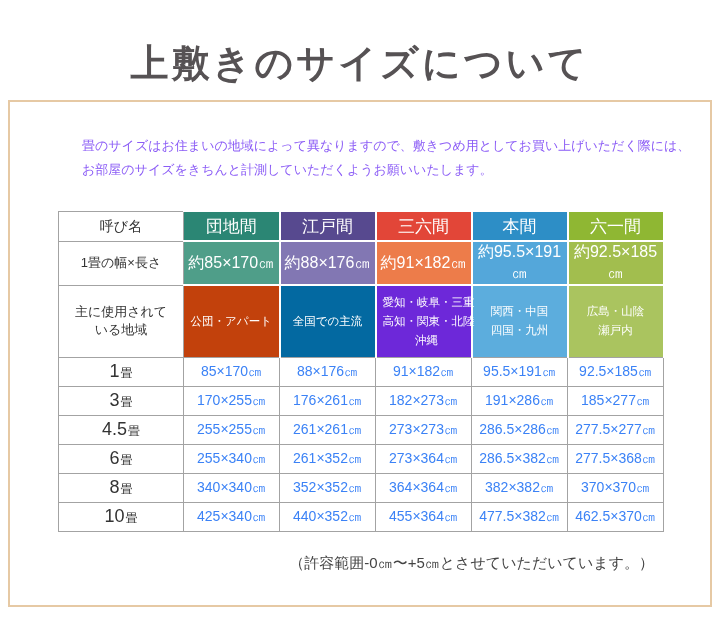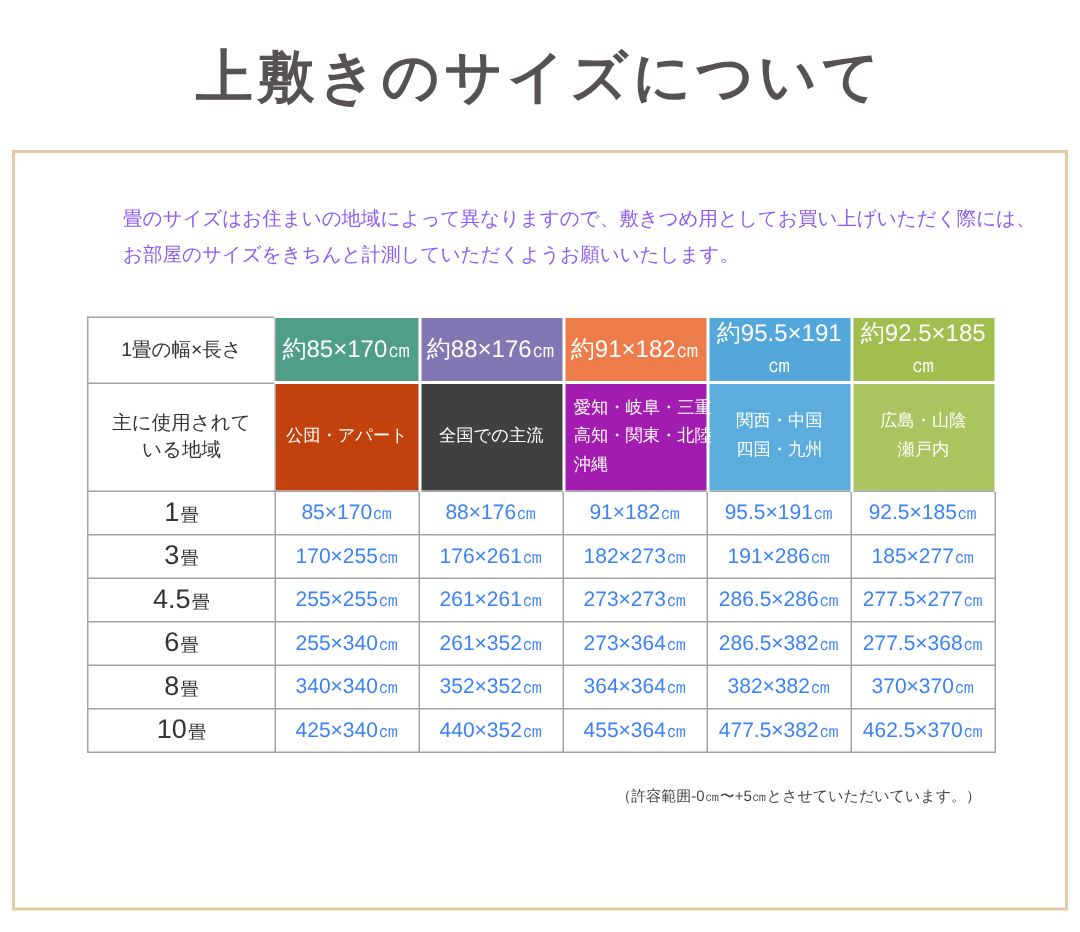--- a/index.html
+++ b/index.html
@@ -5,21 +5,21 @@
   * { box-sizing: border-box; }
   html, body {
     margin: 0; padding: 0;
     width: 720px; height: 621px;
     background: #ffffff;
     overflow: hidden;
     font-family: "Liberation Sans", "DejaVu Sans", sans-serif;
     color: #333333;
   }
   .page-title {
-    margin: 0;
+    margin: 12px;
     padding-top: 26px;
     text-align: center;
     font-family: "Liberation Serif", "DejaVu Serif", serif;
     font-weight: 700;
     font-size: 38px;
     letter-spacing: 3px;
     color: #565254;
   }
   .content-box {
     position: absolute;
@@ -55,21 +55,21 @@
   td.g div { white-space: nowrap; }
   td.g.ta-left { text-align: left; padding-left: 6px; }
   td.lbl { background: #ffffff; font-size: 13px; color: #333333; line-height: 18px; }
   td.lbl.head { font-size: 14px; }
   .r-data td.lbl .n { font-size: 18px; }
   .r-data td.lbl .u { font-size: 12px; margin-left: 1px; }
   td.d { font-size: 14px; color: #3b82f6; }
   .note {
     margin: 22px 56px 0 0;
     text-align: right;
-    font-size: 10px;
+    font-size: 15px;
     color: #444444;
   }
 </style>
 </head>
 <body>
 
 <h1 class="page-title">上敷きのサイズについて</h1>
 
 <div class="content-box">
 
@@ -82,46 +82,54 @@
     <colgroup>
       <col style="width:125px">
         <col style="width:96px">
         <col style="width:96px">
         <col style="width:96px">
         <col style="width:96px">
         <col style="width:96px">
     </colgroup>
 
     <tbody>
+        <tr class="r-head">
+      <td class="lbl head">呼び名</td>
+      <td class="c h first" style="background-color: rgb(43, 134, 116);">団地間</td>
+      <td class="c h" style="background-color: rgb(87, 73, 143);">江戸間</td>
+      <td class="c h" style="background-color: rgb(226, 70, 56);">三六間</td>
+      <td class="c h" style="background-color: rgb(45, 142, 198);">本間</td>
+      <td class="c h" style="background-color: rgb(143, 183, 51);">六一間</td>
+    </tr>
 
     <tr class="r-size">
       <td class="lbl">1畳の幅×長さ</td>
       <td class="c s first" style="background-color: rgb(79, 158, 137);">約85×170㎝</td>
       <td class="c s" style="background-color: rgb(130, 119, 179);">約88×176㎝</td>
       <td class="c s" style="background-color: rgb(237, 124, 74); margin-top: 16px;">約91×182㎝</td>
       <td class="c s" style="background-color: rgb(84, 167, 218);">約95.5×191㎝</td>
       <td class="c s" style="background-color: rgb(162, 190, 78);">約92.5×185㎝</td>
     </tr>
 
     <tr class="r-region">
       <td class="lbl">
         <span>主に使用されて</span><br>
         <span>いる地域</span>
       </td>
       <td class="c g first" style="background-color: #c2410c;">
         <div>公団・アパート</div>
         <div></div>
         <div></div>
       </td>
-      <td class="c g" style="background-color: #404040;">
+      <td class="c g" style="background-color: #0369a1;">
         <div>全国での主流</div>
         <div></div>
         <div></div>
       </td>
-      <td class="c g ta-left" style="background-color: #a21caf;">
+      <td class="c g ta-left" style="background-color: #6d28d9; text-align: center;">
         <div>愛知・岐阜・三重</div>
         <div>高知・関東・北陸</div>
         <div>沖縄</div>
       </td>
       <td class="c g" style="background-color: rgb(92, 173, 221); text-align: center;">
         <div>関西・中国</div>
         <div>四国・九州</div>
         <div></div>
       </td>
       <td class="c g" style="background-color: rgb(170, 196, 95);">

